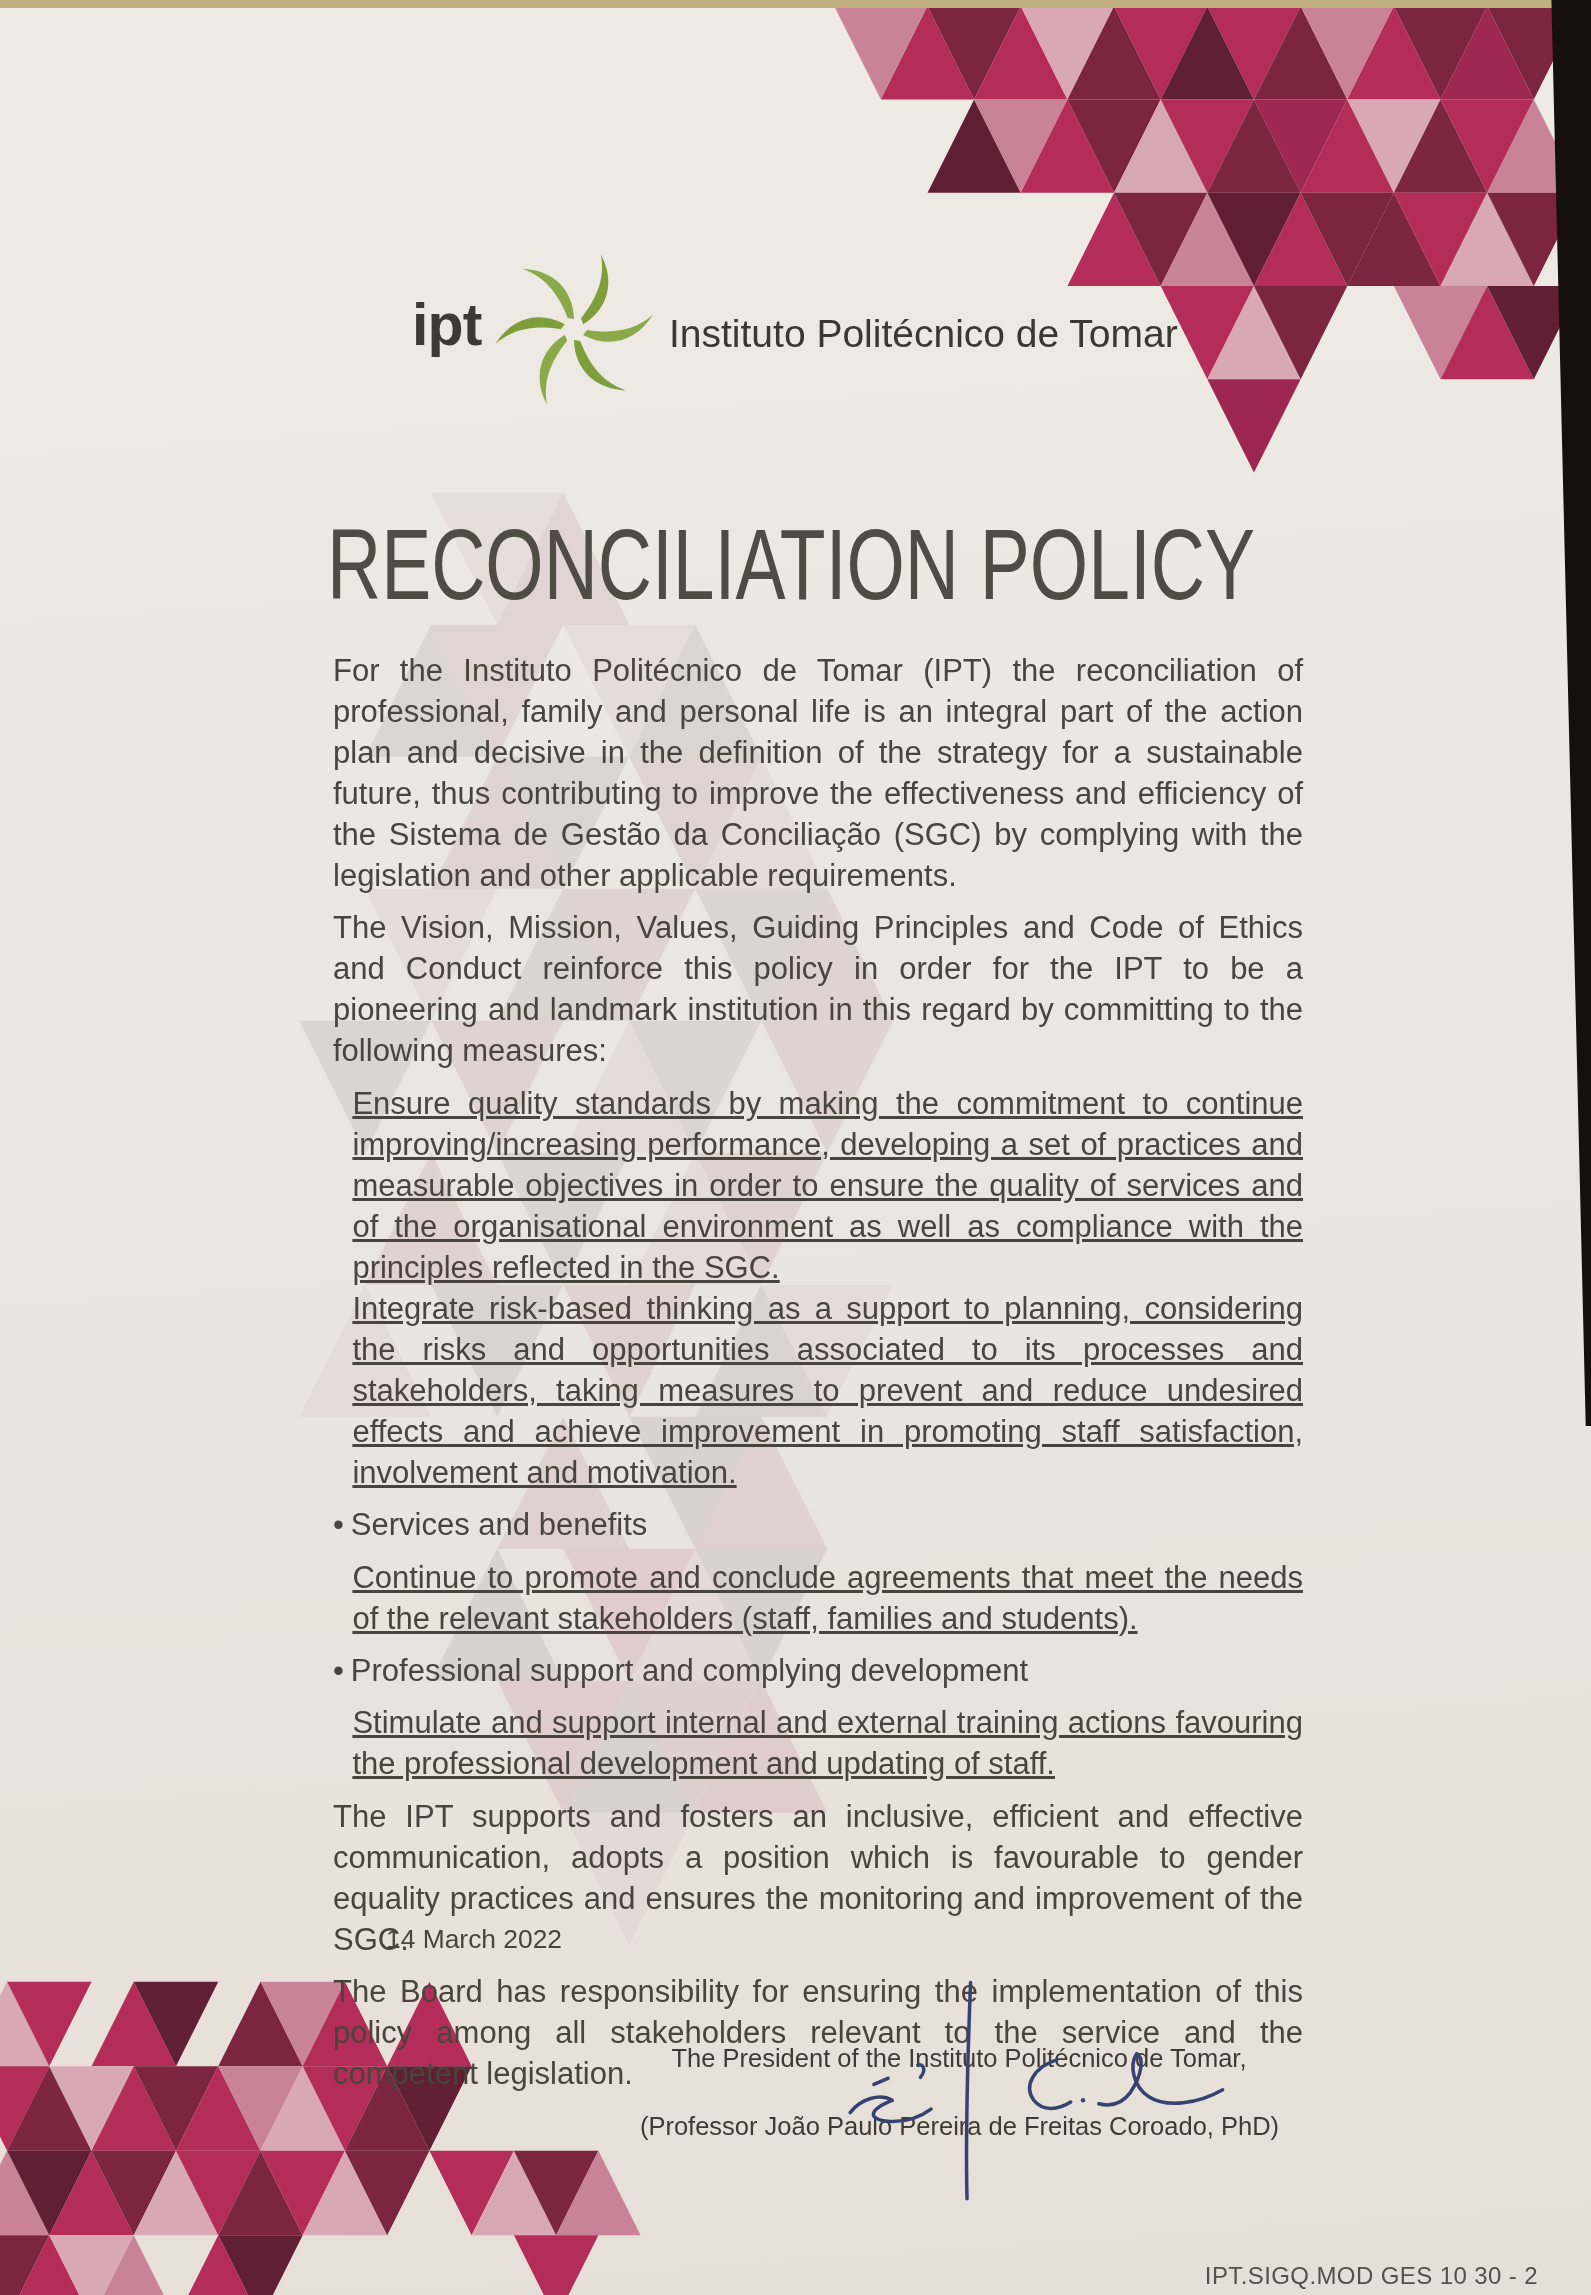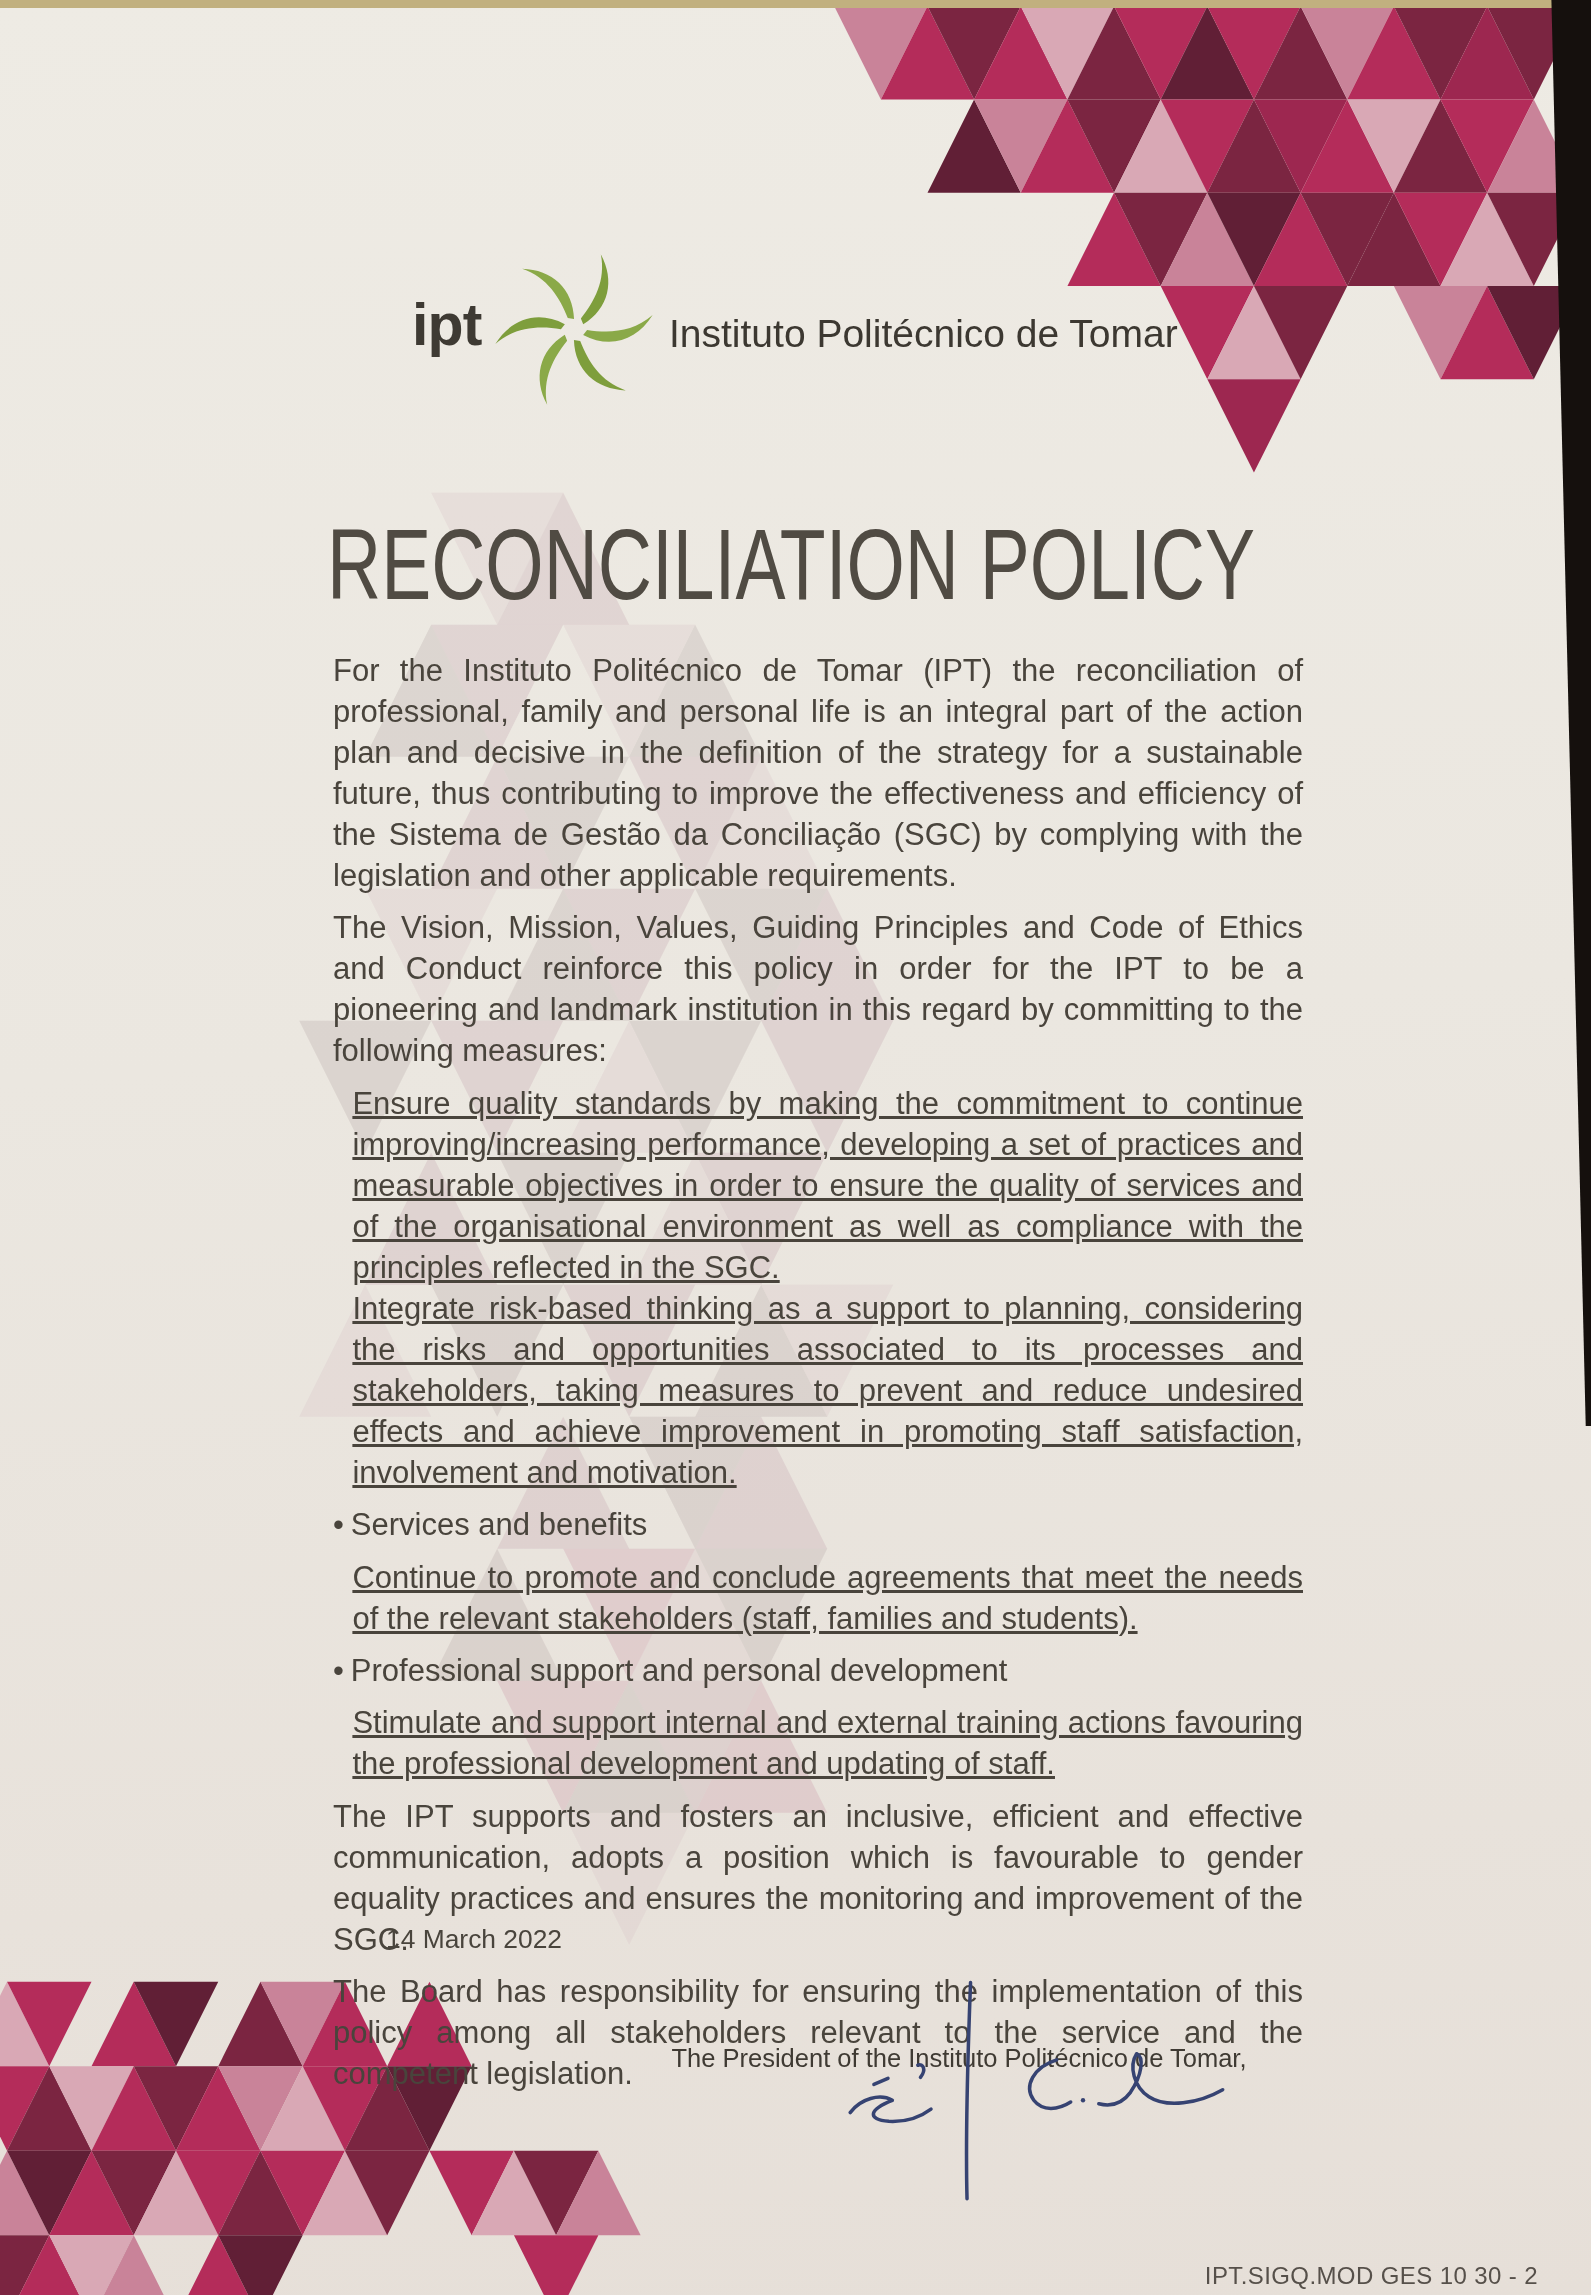--- a/index.html
+++ b/index.html
@@ -215,21 +215,21 @@
       <p class="bullet-head">
         <span class="bullet-marker">•</span><span>Services and benefits</span>
       </p>
       <div class="bullet-body">
         <p>Continue to promote and conclude agreements that meet the needs of the relevant stakeholders (staff, families and students).</p>
       </div>
     </div>
 
     <div class="bullet">
       <p class="bullet-head">
-        <span class="bullet-marker">•</span><span>Professional support and personal development</span>
+        <span class="bullet-marker">•</span><span>Professional support and complying development</span>
       </p>
       <div class="bullet-body">
         <p>Stimulate and support internal and external training actions favouring the professional development and updating of staff.</p>
       </div>
     </div>
 
     <p>The IPT supports and fosters an inclusive, efficient and effective communication, adopts a position which is favourable to gender equality practices and ensures the monitoring and improvement of the SGC.</p>
     <p>The Board has responsibility for ensuring the implementation of this policy among all stakeholders relevant to the service and the competent legislation.</p>
   </div>
 
@@ -240,17 +240,18 @@
     <g fill="none" stroke="#364372" stroke-width="4" stroke-linecap="round" stroke-linejoin="round">
       <path d="M222,12 C219,90 216,180 218,258"></path>
       <path d="M85,160 c12,-16 34,-22 48,-14 c-26,10 -30,22 -4,24 c20,1 36,-5 48,-14"></path>
       <path d="M112,128 l16,-7"></path>
       <path d="M165,120 c7,-9 3,-16 -3,-14"></path>
       <path d="M320,100 c-26,8 -38,30 -26,46 c10,13 28,11 42,2"></path>
       <circle cx="350" cy="146" r="2.5" fill="#364372" stroke="none"></circle>
       <path d="M368,150 c16,4 28,-2 36,-13 c13,-19 16,-40 7,-44 c-9,14 -3,38 14,49 c20,13 56,8 84,-8"></path>
     </g>
   </svg>
+  <div class="sig-name">(Professor João Paulo Pereira de Freitas Coroado, PhD)</div>
 
   <div class="footer-code">IPT.SIGQ.MOD GES 10 30 - 2</div>
 
 </div>
 
 
 </body></html>

